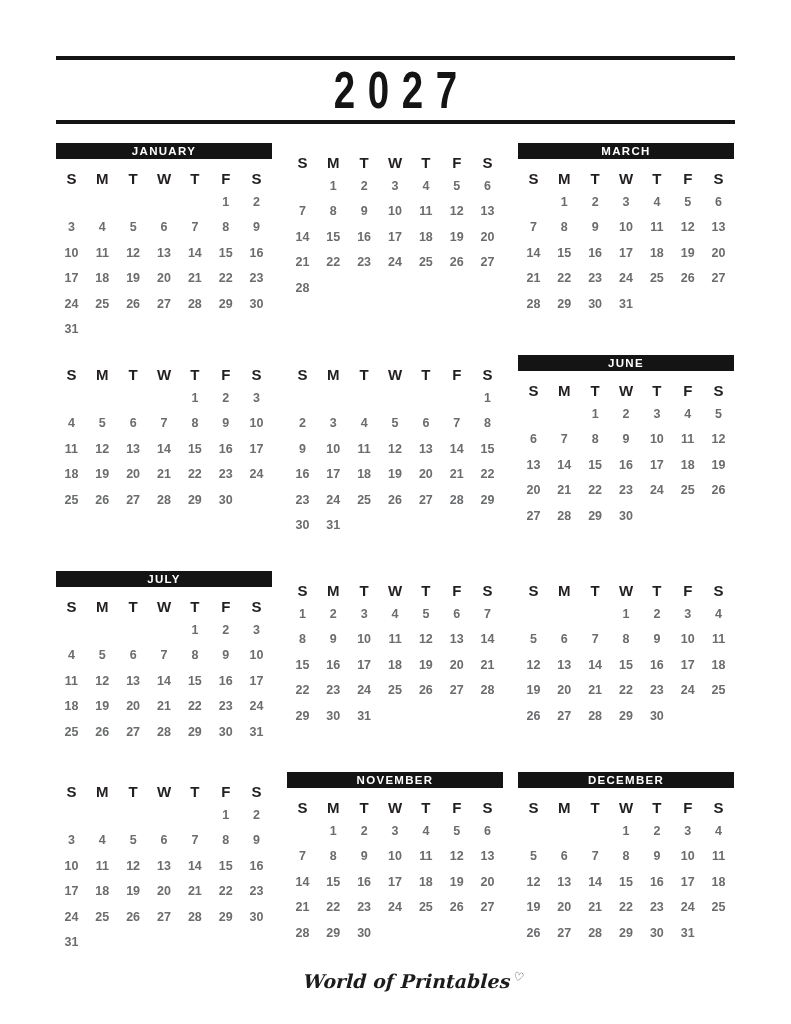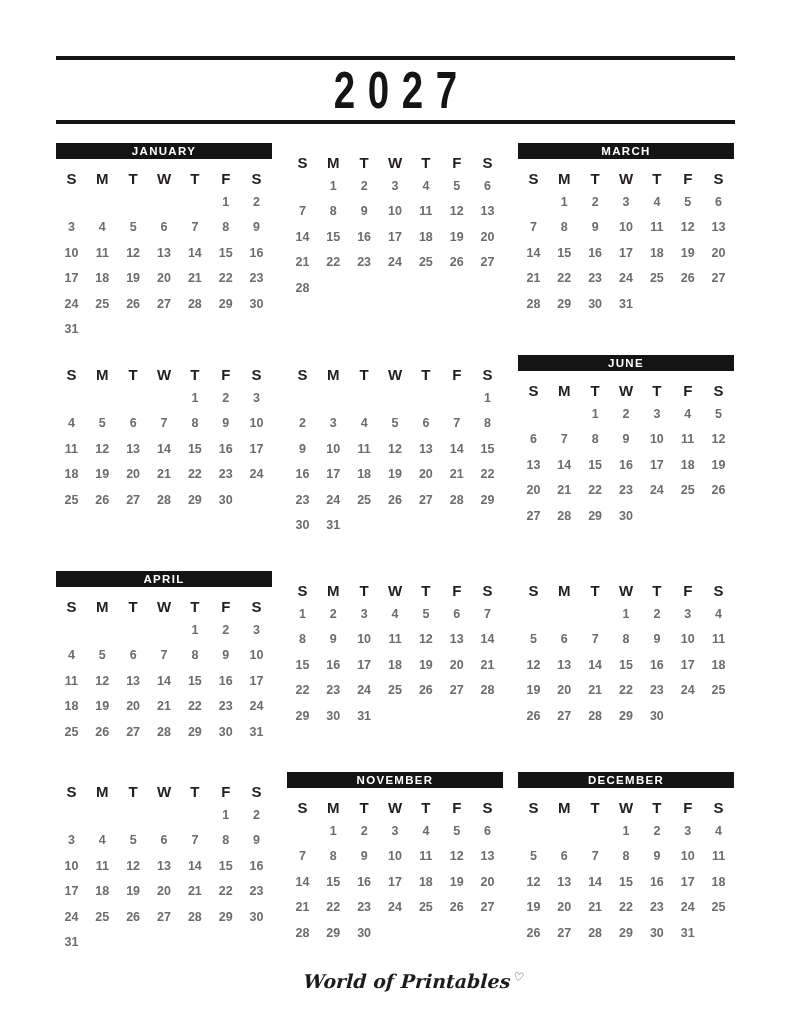--- a/index.html
+++ b/index.html
@@ -412,21 +412,21 @@
             <div class="date-cell">27</div>
             <div class="date-cell">28</div>
             <div class="date-cell">29</div>
             <div class="date-cell">30</div>
             <div class="date-cell"></div>
             <div class="date-cell"></div>
             <div class="date-cell"></div>
           </div>
         </section>
         <section class="month">
-          <div class="month-bar">APRIL</div>
+          <div class="month-bar">JULY</div>
           <div class="weekdays">
             <div class="weekday">S</div>
             <div class="weekday">M</div>
             <div class="weekday">T</div>
             <div class="weekday">W</div>
             <div class="weekday">T</div>
             <div class="weekday">F</div>
             <div class="weekday">S</div>
           </div>
           <div class="weeks">

